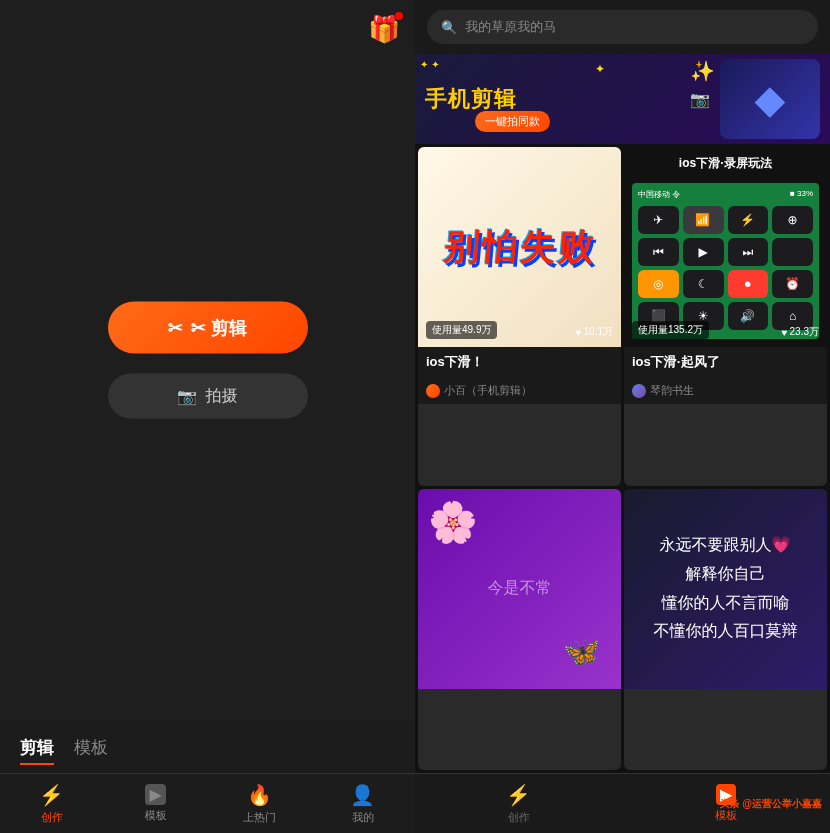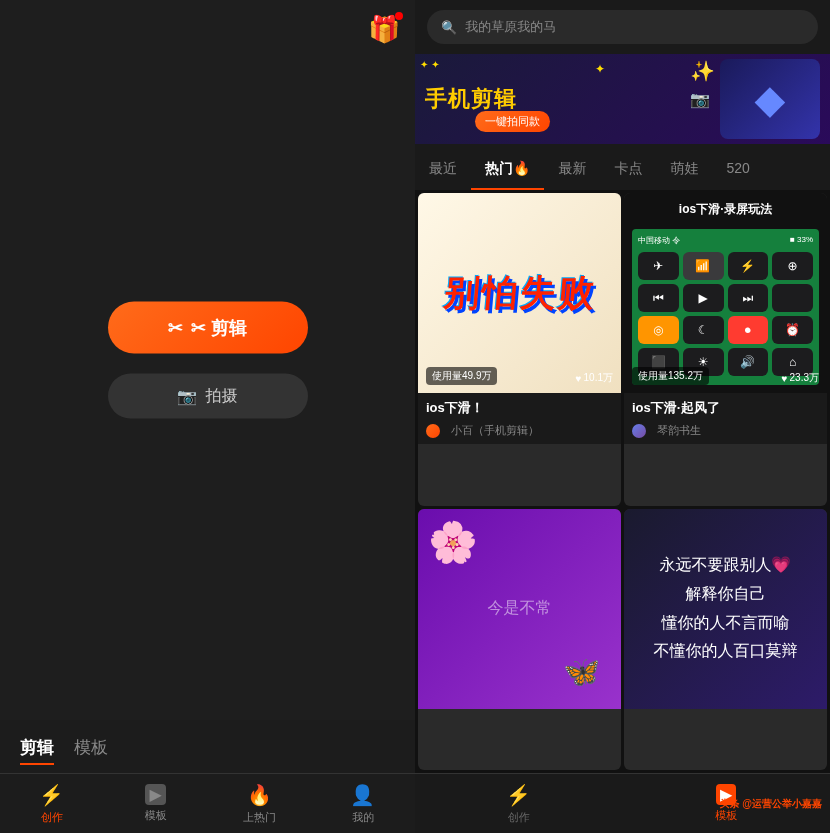--- a/index.html
+++ b/index.html
@@ -400,24 +400,24 @@
 
     .card-title {
       color: white;
       font-size: 13px;
       font-weight: bold;
     }
 
     .card-author {
       color: #888;
       font-size: 11px;
-      margin-top: 6px;
-      display: flex;
-      align-items: center;
-      gap: 11px;
+      margin-top: 12px;
+      display: flex;
+      align-items: center;
+      gap: 4px;
     }
 
     .author-avatar {
       width: 14px;
       height: 14px;
       border-radius: 50%;
       background: linear-gradient(135deg, #ff6b1a, #ff4500);
     }
 
     .right-bottom-nav {
@@ -527,28 +527,20 @@
     </div>
 
     <div style="position:absolute;right:10px;top:50%;transform:translateY(-50%);width:100px;height:80px;background:linear-gradient(135deg,#1a1a5a,#3333aa);border-radius:8px;display:flex;align-items:center;justify-content:center;">
       <span style="font-size:40px;color:#6688ff;">◆</span>
     </div>
     <div style="position:absolute;right:120px;top:50%;transform:translateY(-50%);color:#aaaaff;font-size:16px;">📷</div>
     <div style="position:absolute;top:8px;left:180px;color:#ffdd00;font-size:12px;">✦</div>
     <div style="position:absolute;top:5px;right:115px;color:white;font-size:20px;">✨</div>
   </div>
 
-  <div class="right-tabs">
-    <div class="right-tab">最近</div>
-    <div class="right-tab active">热门🔥</div>
-    <div class="right-tab">最新</div>
-    <div class="right-tab">卡点</div>
-    <div class="right-tab">萌娃</div>
-    <div class="right-tab">520</div>
-  </div>
 
   <div class="content-grid">
 
     <div class="video-card">
       <div class="video-thumb">
         <div class="thumb-bg-1">
           <div style="text-align:center;">
             <div class="thumb-text-main">别怕失败</div>
           </div>
         </div>

